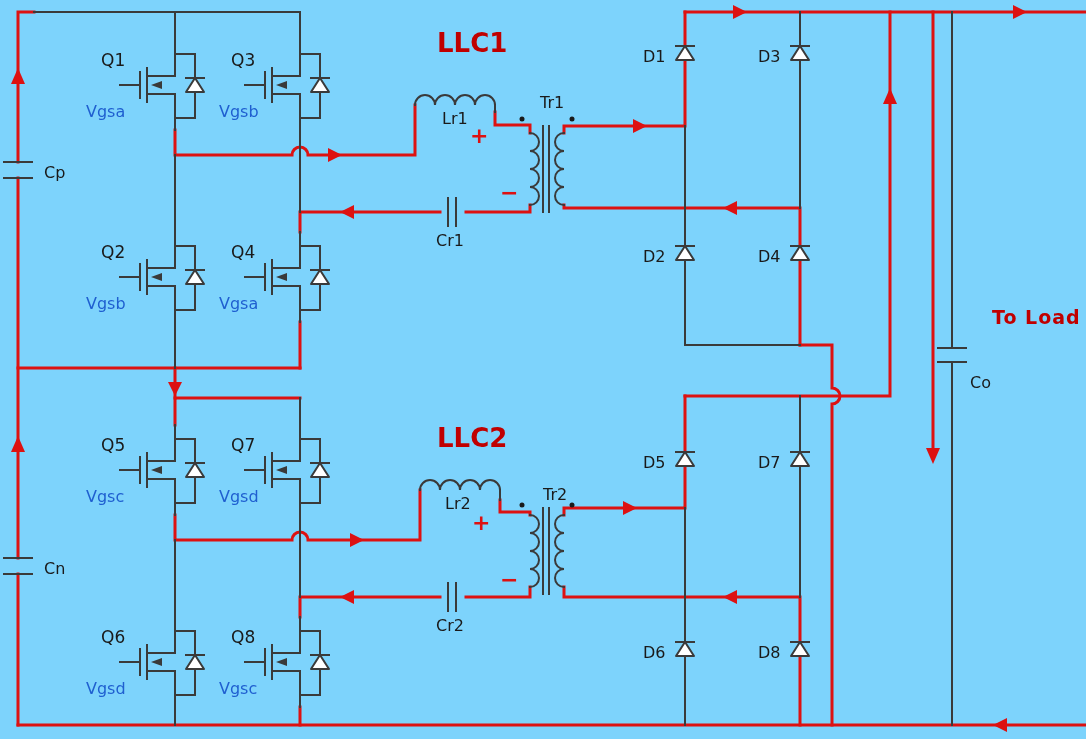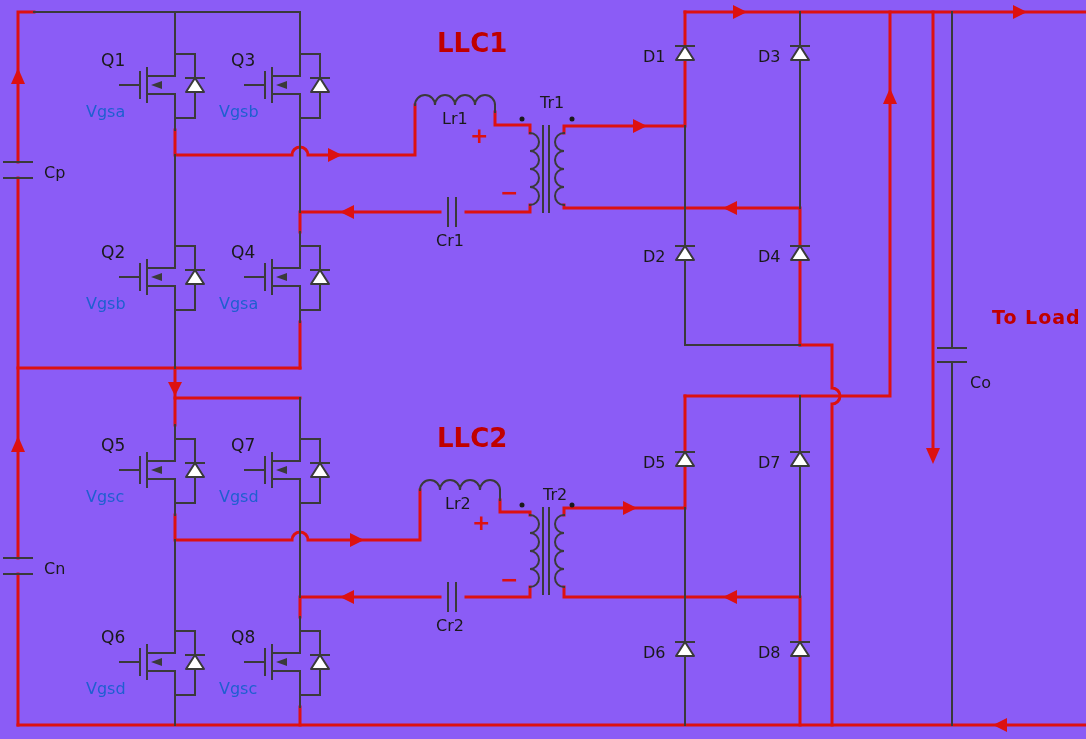--- a/index.html
+++ b/index.html
@@ -1,16 +1,16 @@
 <!DOCTYPE html>
 <html><head>
 <meta charset="utf-8">
 <style>
   html,body{margin:0;padding:0;background:#ffffff;}
-  .stage{width:1086px;height:739px;position:relative;background:#8b5cf6;overflow:hidden;}
+  .stage{width:1086px;height:739px;position:relative;background:#7dd3fc;overflow:hidden;}
   svg{display:block;}
   .w   {stroke:#3a3a3a;stroke-width:2;fill:none;stroke-linecap:square;}
   .wf  {fill:#3a3a3a;}
   .dio {fill:#ffffff;stroke:#3a3a3a;stroke-width:2;stroke-linejoin:round;}
   .r   {stroke:#dd1111;stroke-width:3;fill:none;stroke-linecap:square;}
   .ra  {fill:#dd1111;}
   text {font-family:"DejaVu Sans","Liberation Sans",sans-serif;}
   .lbl {font-size:16px;fill:#1a1a1a;}
   .q   {font-size:17px;fill:#1a1a1a;}
   .vgs {font-size:16px;fill:#1f5fd0;}

